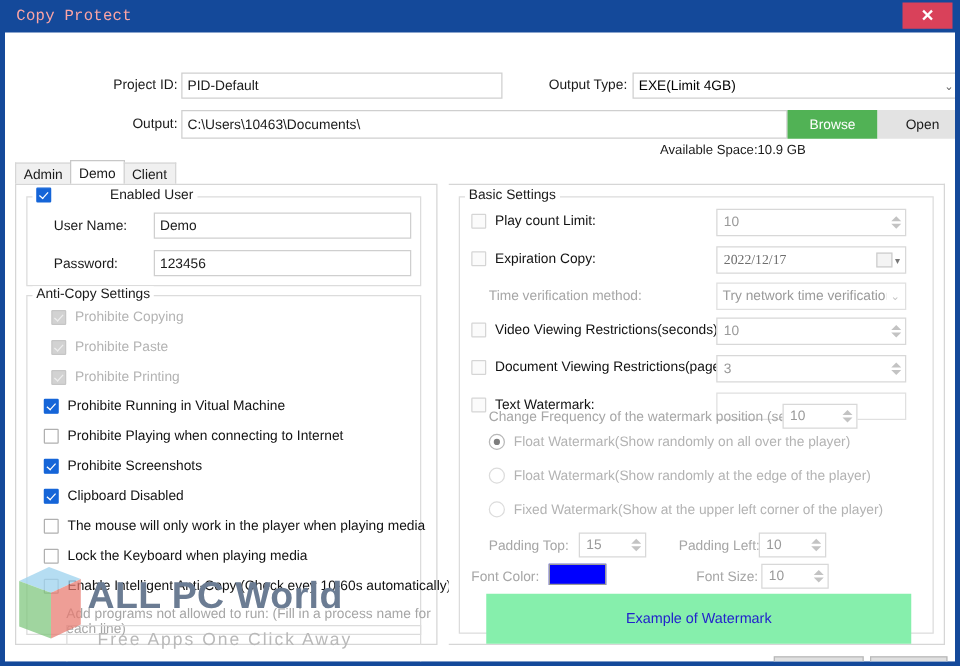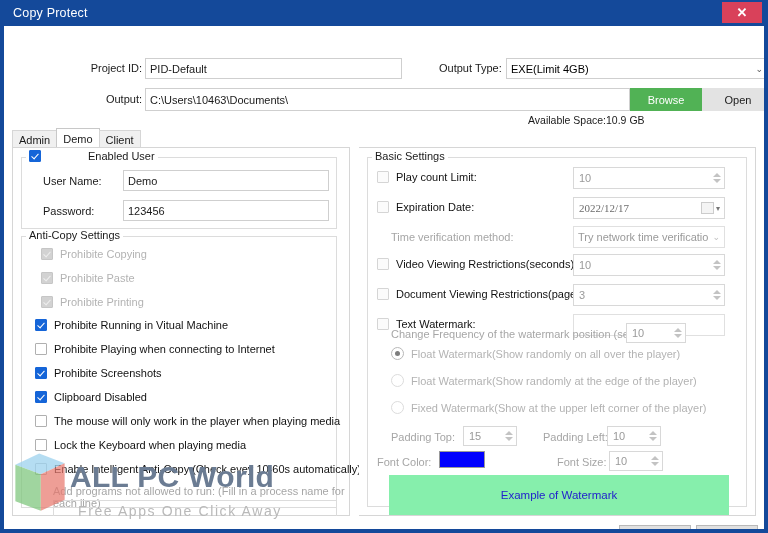--- a/index.html
+++ b/index.html
@@ -22,24 +22,25 @@
 
   
   #titlebar {
     position: relative;
     height: 26px;
     background: #14499a;
     display: flex;
     align-items: center;
   }
   #title-text {
-    color: #ffffff;
+    color: #fca5a5;
     font-size: 12.5px;
     padding-left: 9px;
     letter-spacing: .2px;
+    font-family: Liberation Mono, monospace;
   }
   #close-btn {
     position: absolute;
     right: 2px; top: 2px;
     width: 40px; height: 21px;
     background: #d9415a;
     color: #ffffff;
     font-size: 13px;
     font-weight: bold;
     display: flex; align-items: center; justify-content: center;
@@ -344,21 +345,21 @@
       <div class="spin dim" style="left:214px; top:19px; width:152px; height:22px;">
         <div class="sv">10</div>
         <div class="sb">
           <span class="ar up"></span>
           <span class="ar dn"></span>
         </div>
       </div>
 
       <div class="crow" style="left:18px; top:53px;">
         <span class="cb off-dim"></span>
-        <span class="ctext on">Expiration Date:</span>
+        <span class="ctext on">Expiration Copy:</span>
       </div>
       <div class="datebox" style="left:214px; top:49px; width:152px; height:22px;">
         <span class="dv">2022/12/17</span>
         <span class="dcal"></span>
         <span class="dchev">▾</span>
       </div>
 
       <div class="lbl-dim" style="position:absolute; left:32px; top:83px;">Time verification method:</div>
       <div style="position:absolute; left:214px; top:78px; width:152px; height:22px;">
         <div class="selbox" style="border-color:#e0e0e0; color:#9a9a9a;">

